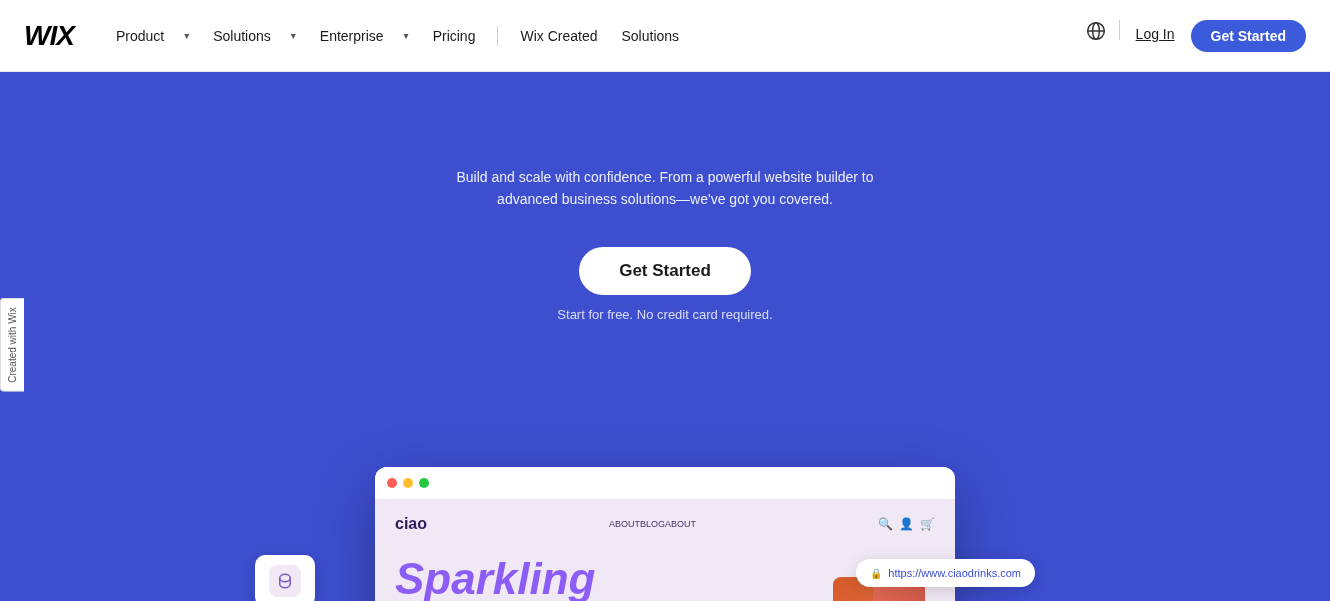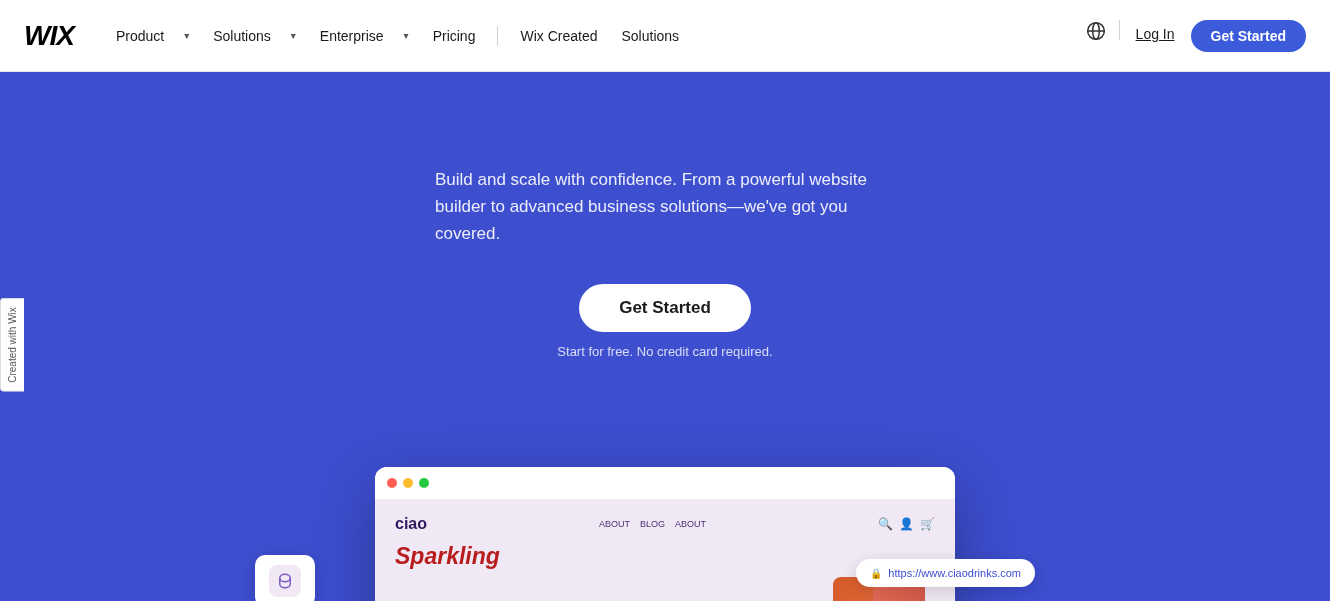--- a/index.html
+++ b/index.html
@@ -104,21 +104,22 @@
       color: #fff;
       font-size: 72px;
       font-weight: 700;
       text-align: center;
       line-height: 1.1;
       letter-spacing: -1px;
       max-width: 700px;
     }
     .hero-subtitle {
       color: rgba(255,255,255,0.9);
-      font-size: 17px;
+      font-size: 14px;
+      text-align: center;
       margin-top: 24px;
       line-height: 1.6;
       max-width: 460px;
     }
     .hero-cta {
       margin-top: 36px;
       background: #fff;
       color: #1a1a1a;
       border: none;
       border-radius: 100px;
@@ -169,43 +170,42 @@
     .browser-content {
       background: #f0e8f5;
       height: 148px;
       padding: 16px 20px;
       position: relative;
     }
     .ciao-nav {
       display: flex;
       align-items: center;
       justify-content: space-between;
-      margin-bottom: 12px;
+      margin-bottom: 24px;
     }
     .ciao-logo {
       font-size: 16px;
       font-weight: 700;
       color: #2d1b5e;
     }
     .ciao-links {
       display: flex;
-      gap: 10px;
       font-size: 9px;
       color: #4a3070;
     }
     .ciao-icons {
       display: flex;
       gap: 6px;
       font-size: 12px;
       color: #4a3070;
     }
     .sparkling-text {
-      font-size: 23px;
+      font-size: 44px;
       font-weight: 800;
-      color: #b91c1c;
+      color: #8b5cf6;
       font-style: italic;
       line-height: 1;
     }
 
     
     .can-group {
       position: absolute;
       right: 30px;
       bottom: -10px;
       display: flex;

